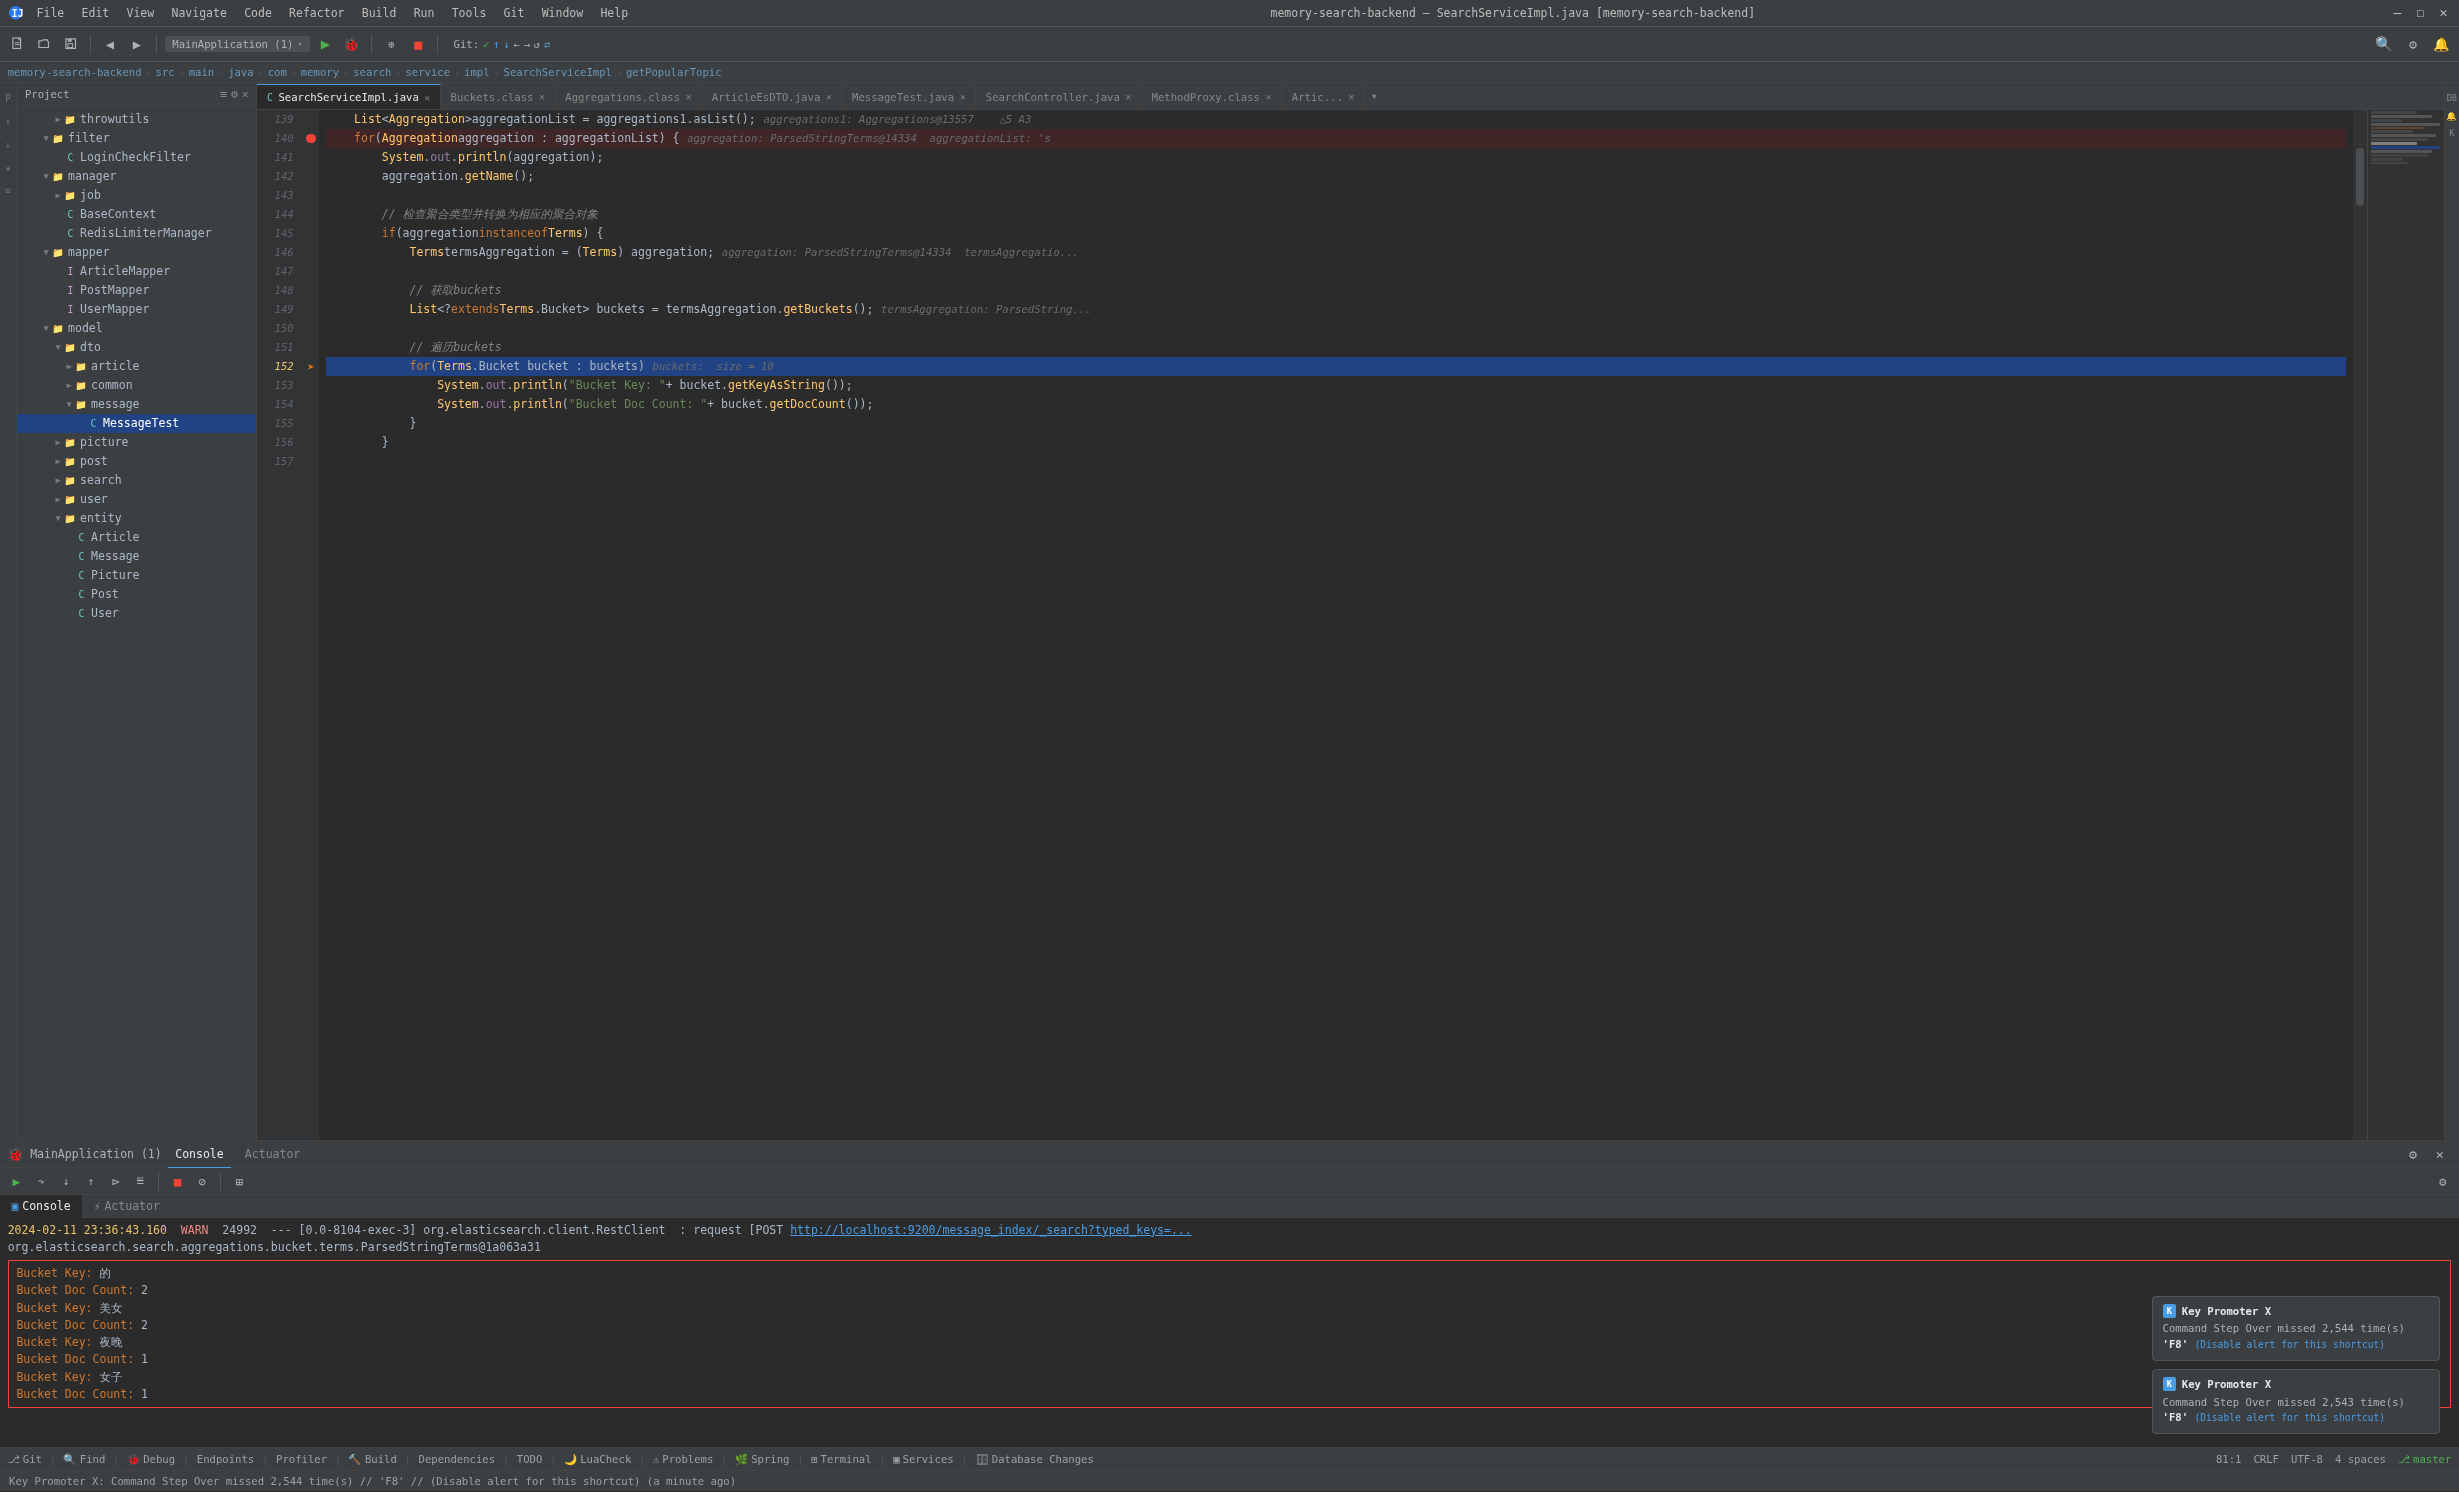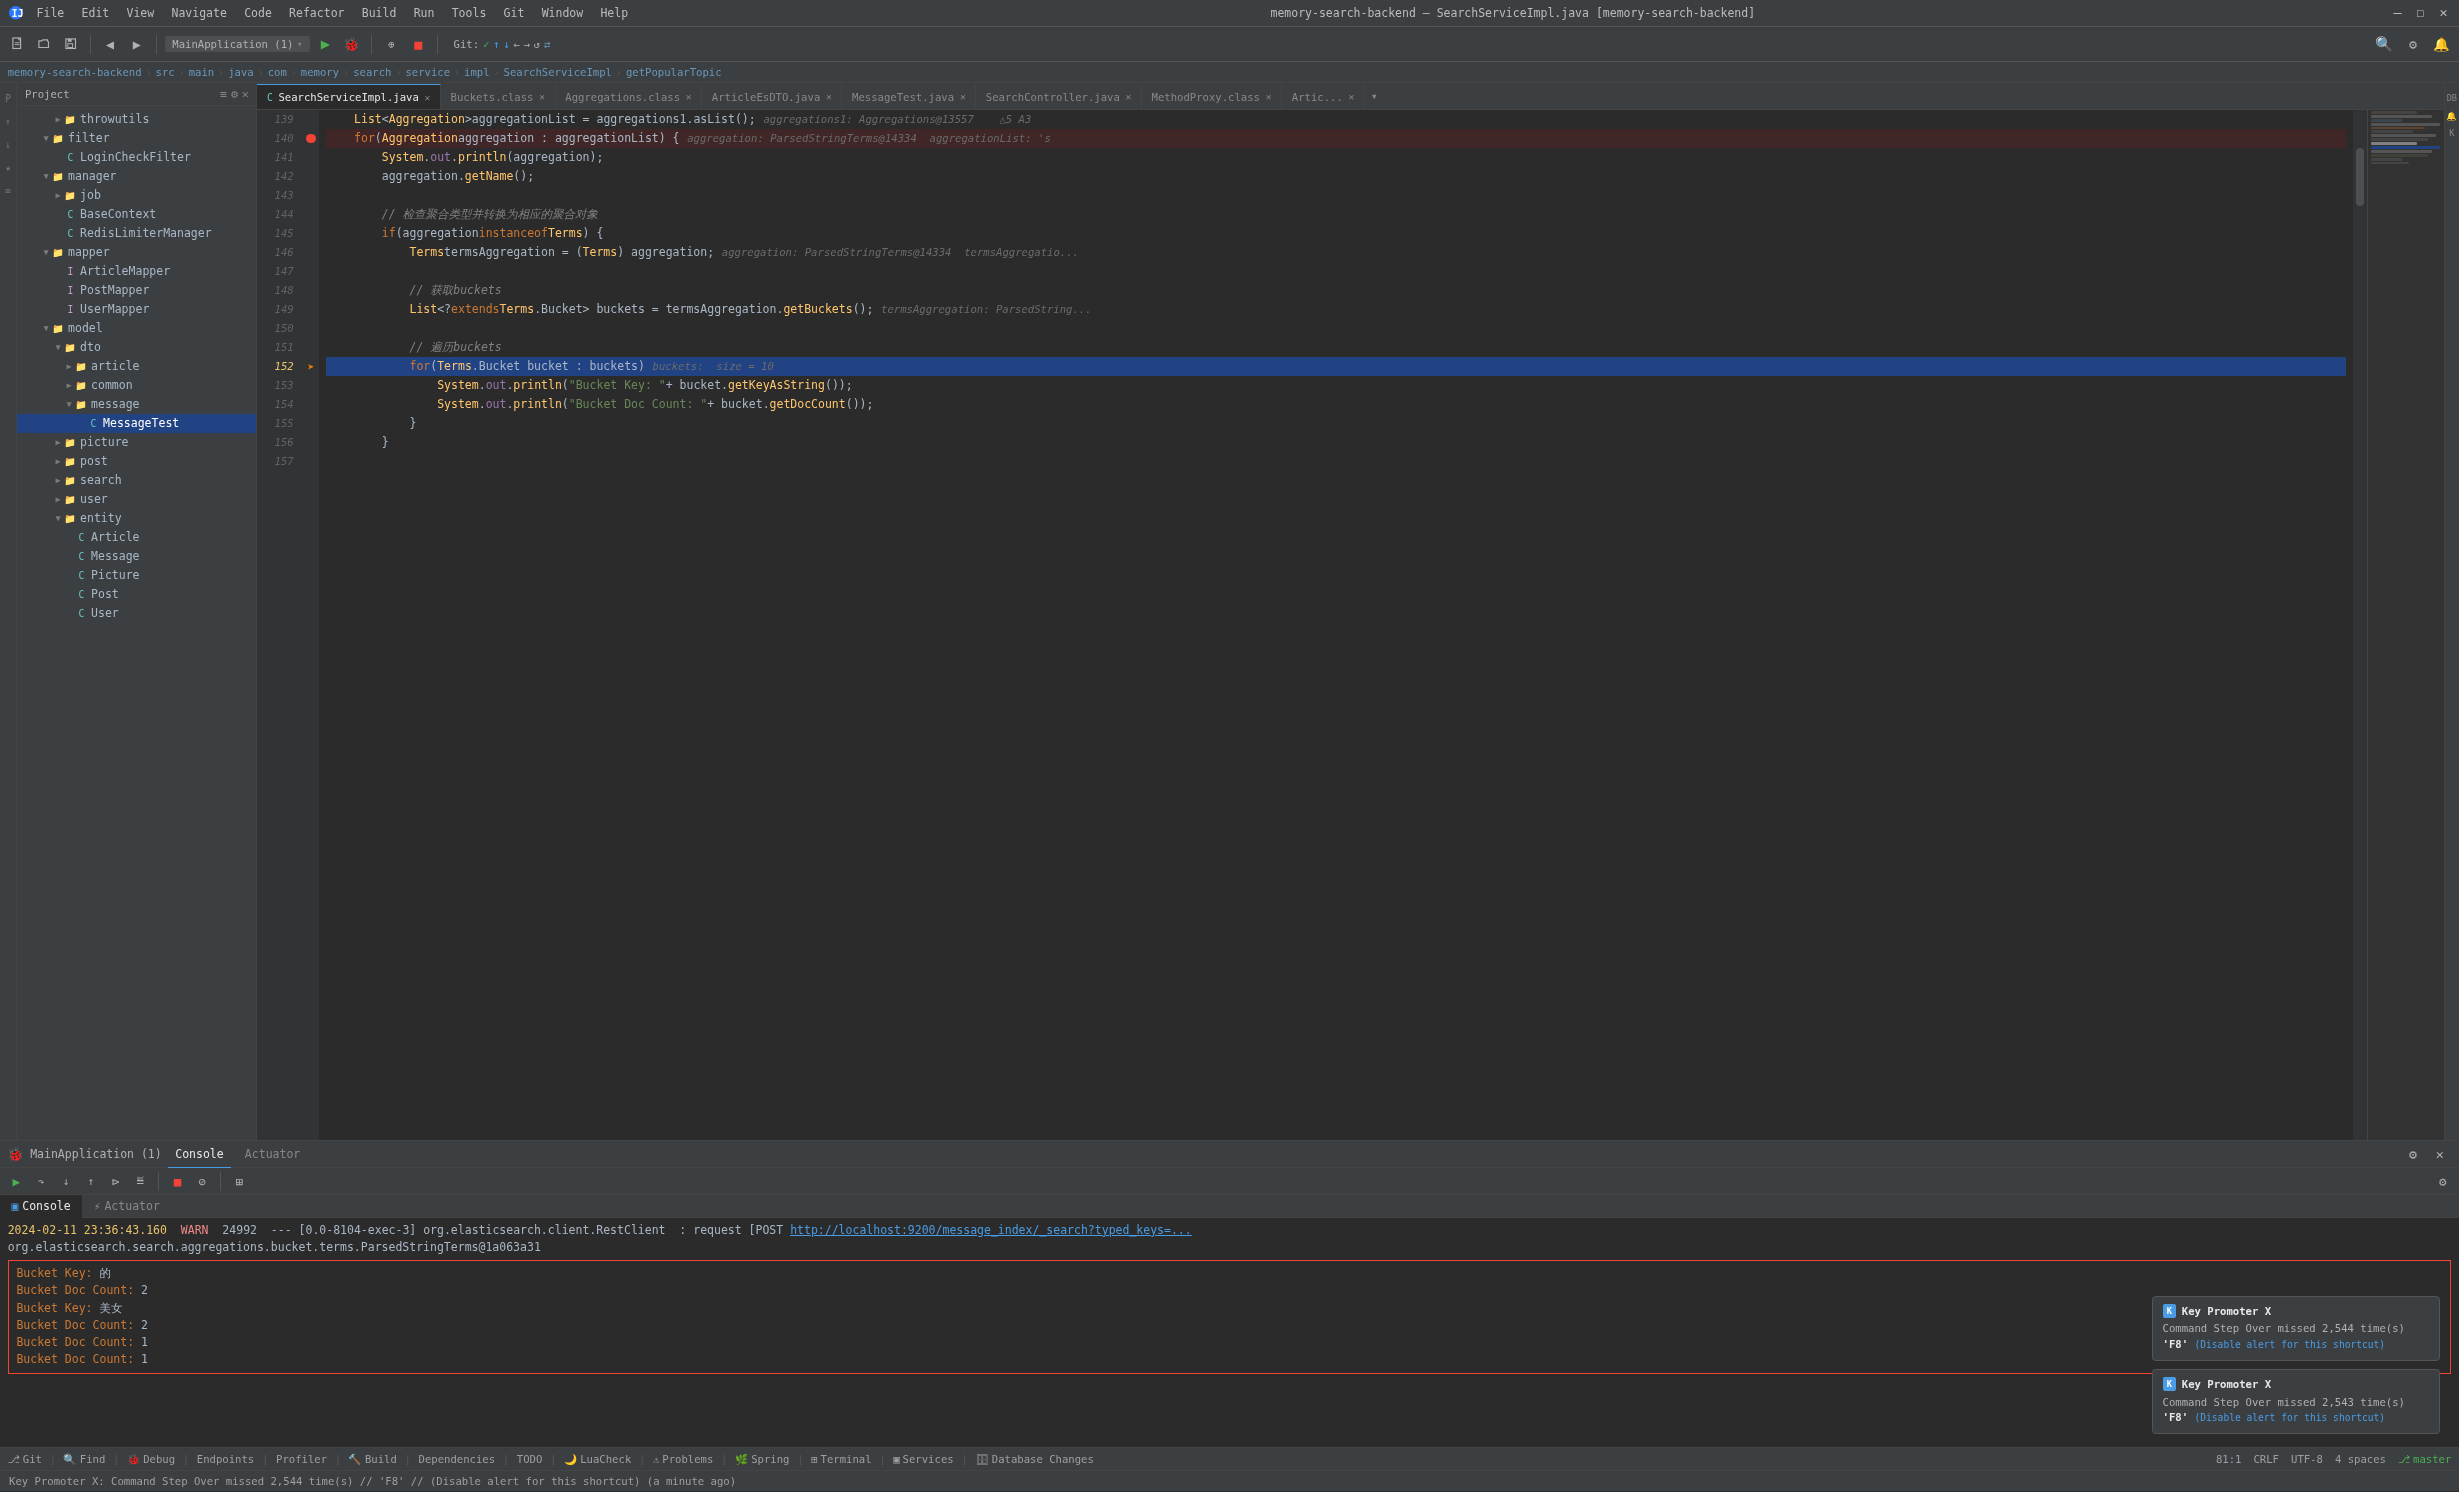--- a/index.html
+++ b/index.html
@@ -1232,22 +1232,30 @@
       </div>
       <div>
         <span class="console-key">Bucket Key: </span>
         <span class="console-normal">美女</span>
       </div>
       <div>
         <span class="console-key">Bucket Doc Count: </span>
         <span class="console-normal">2</span>
       </div>
       <div>
+        <span class="console-key">Bucket Key: </span>
+        <span class="console-normal">夜晚</span>
+      </div>
+      <div>
         <span class="console-key">Bucket Doc Count: </span>
         <span class="console-normal">1</span>
+      </div>
+      <div>
+        <span class="console-key">Bucket Key: </span>
+        <span class="console-normal">女子</span>
       </div>
       <div>
         <span class="console-key">Bucket Doc Count: </span>
         <span class="console-normal">1</span>
       </div>
     </div>
   </div>
 </div>
 
 <div id="status-bar">

